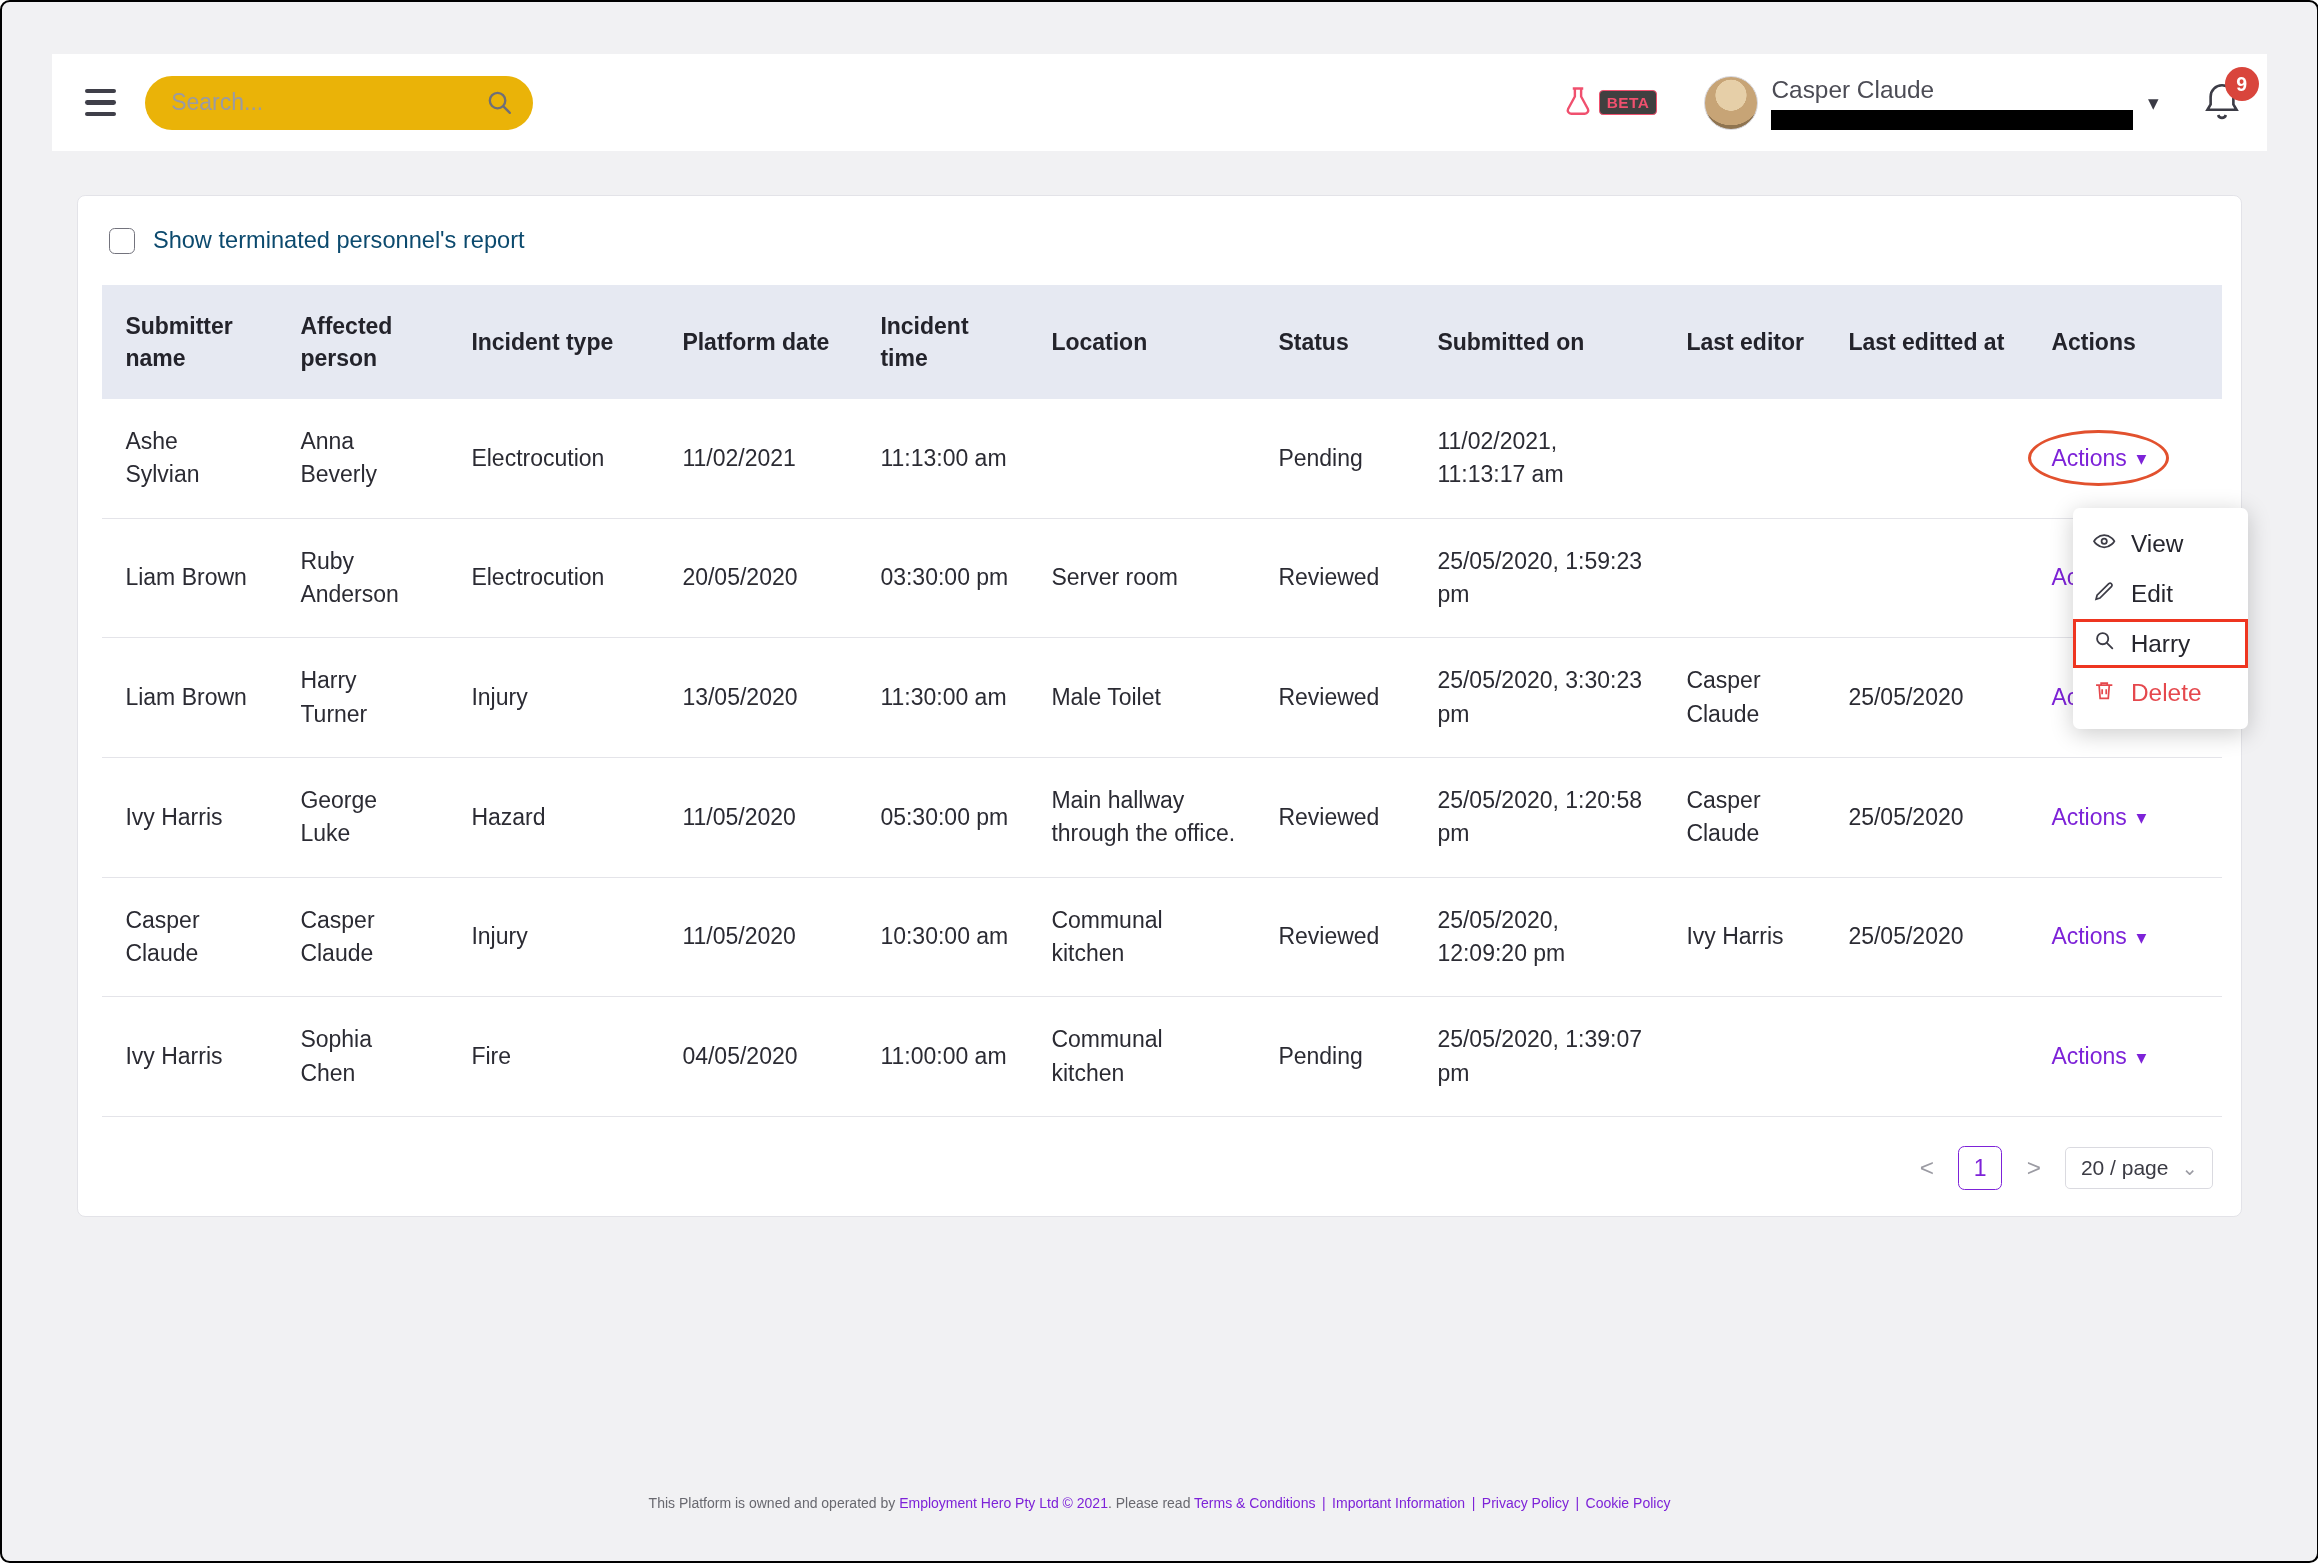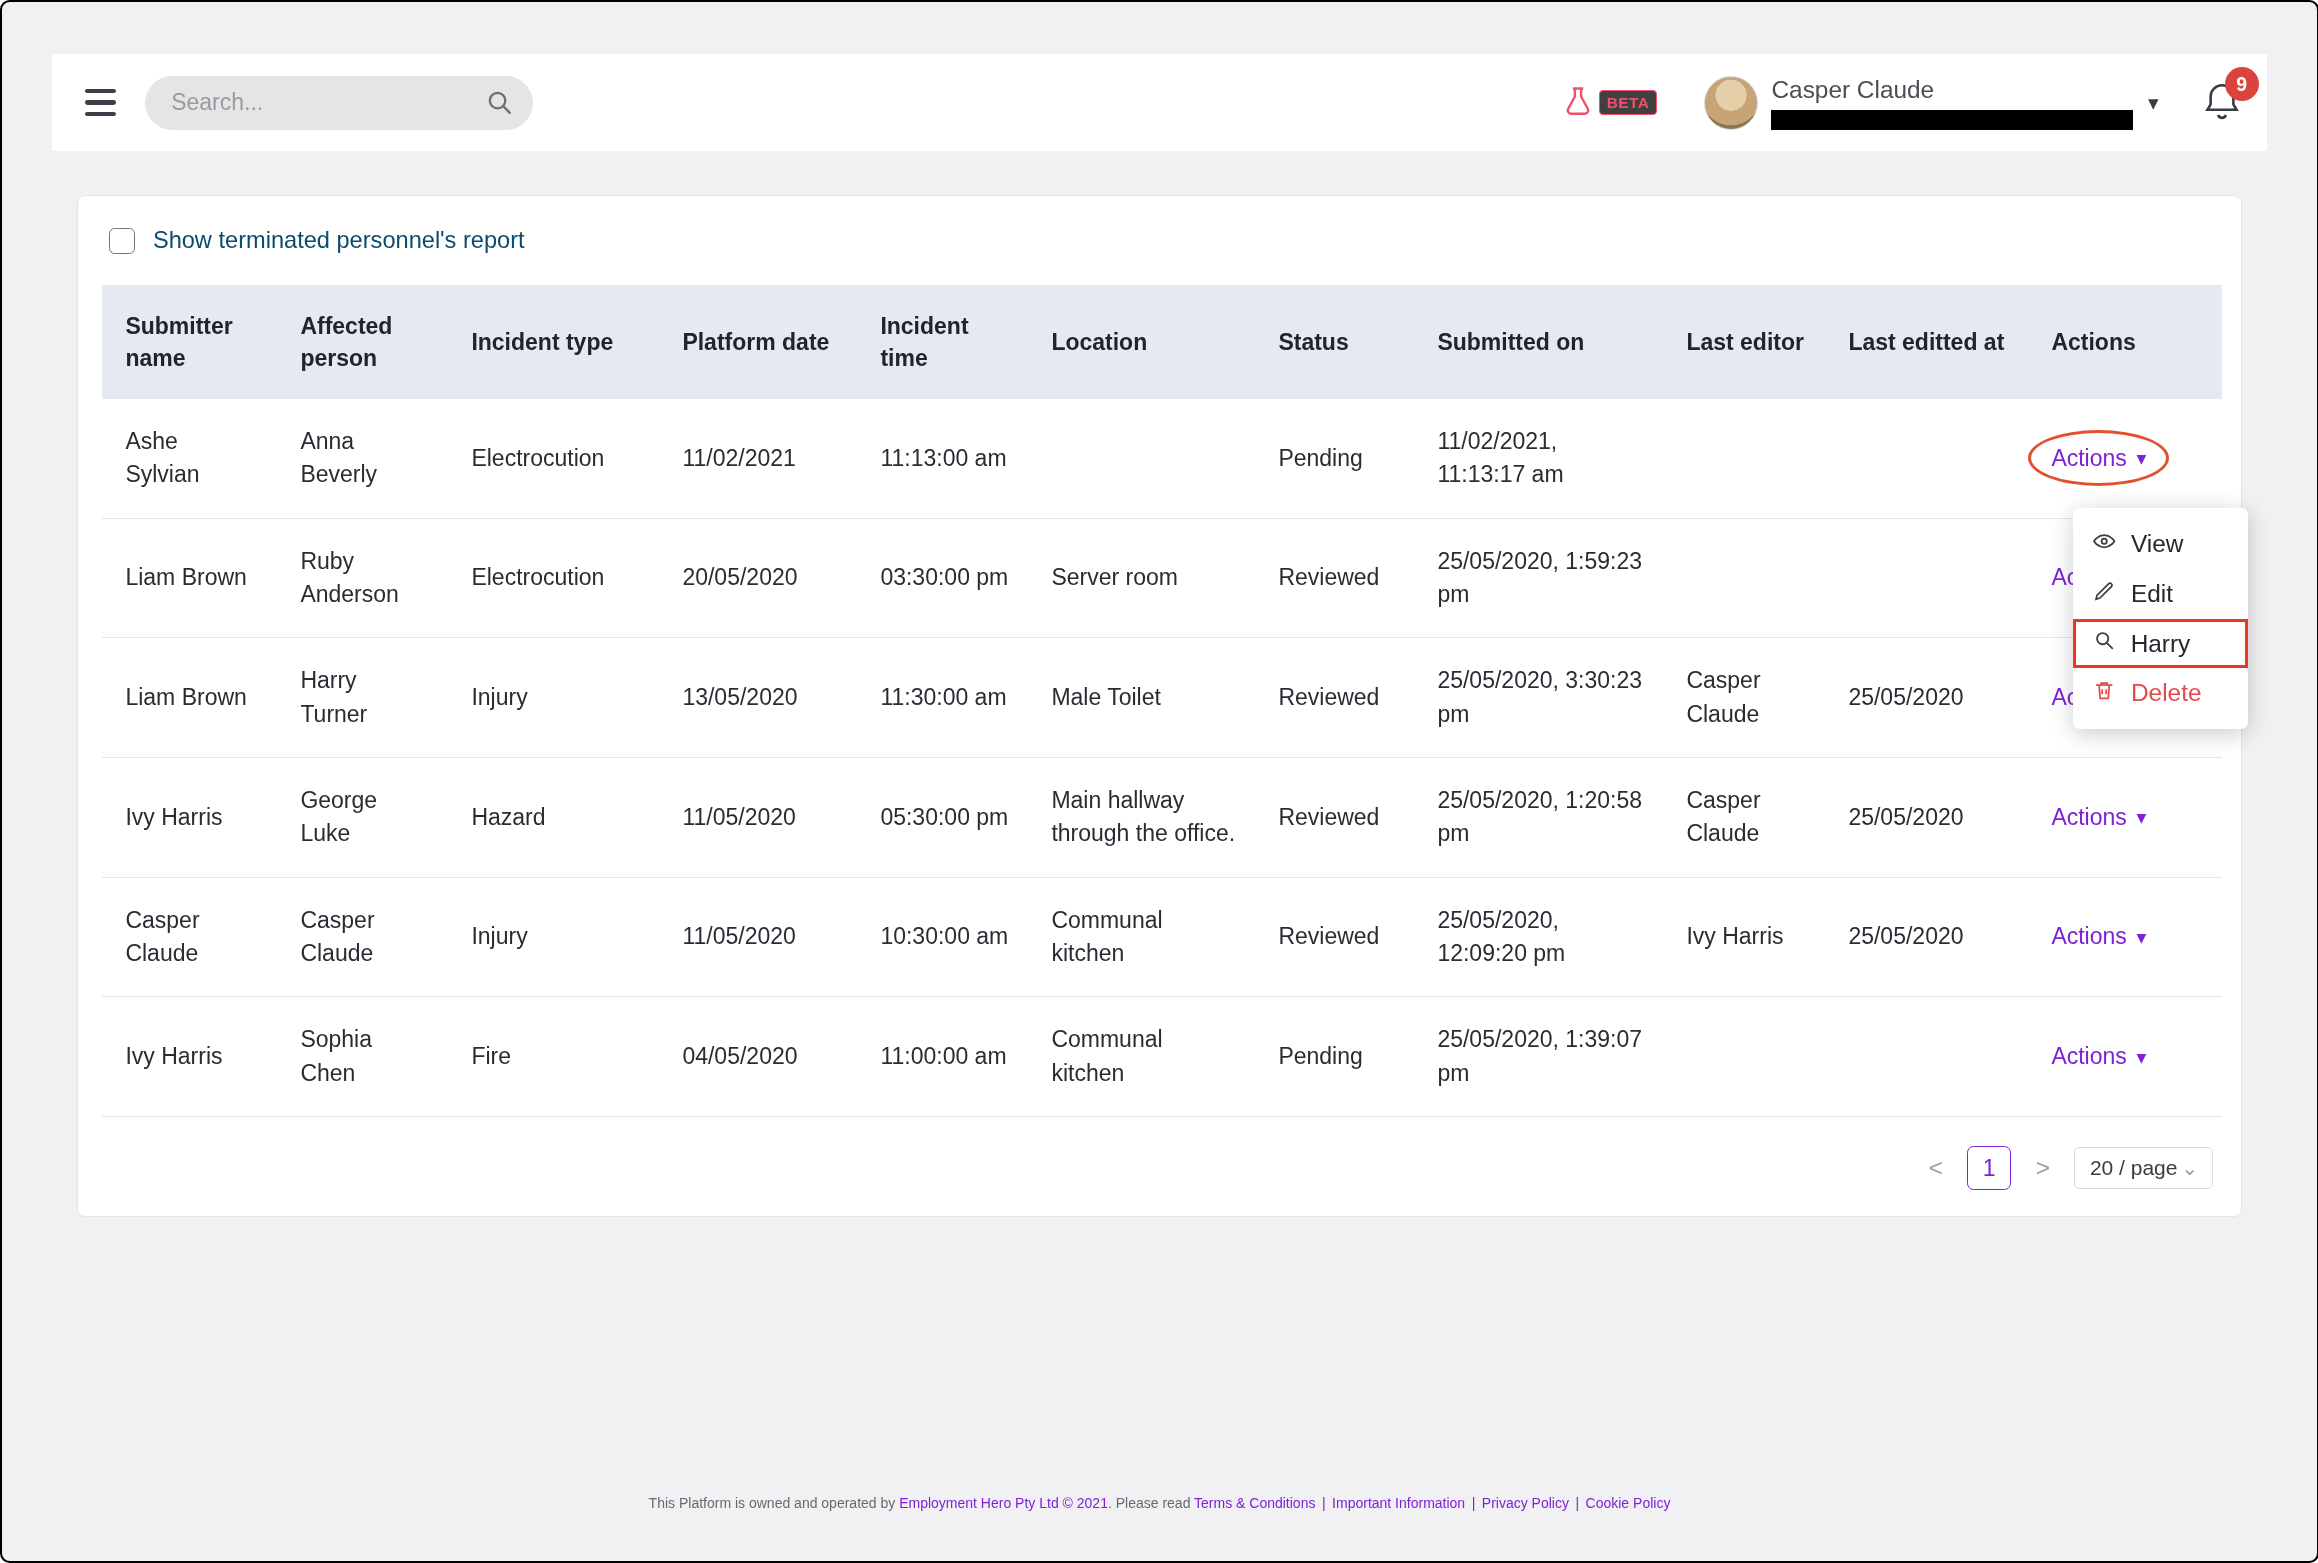--- a/index.html
+++ b/index.html
@@ -12,21 +12,21 @@
 
   
   .topbar {
     margin: 52px 50px 0 50px; height: 97px; background: #fff;
     display: flex; align-items: center; padding: 0 24.4px 0 28px;
   }
   .hamburger { display: flex; flex-direction: column; gap: 7.3px; cursor: pointer; padding: 4.9px; }
   .hamburger span { display: block; width: 31px; height: 4.1px; background: #3f3f49; border-radius: 2.4px; }
   .search-pill {
     position: relative; margin-left: 24.4px; width: 388px; height: 54px;
-    background: #e5e5e5; border-radius: 27px; display: flex; align-items: center;
+    background: #eab308; border-radius: 27px; display: flex; align-items: center;
   }
   .search-pill input {
     border: none; outline: none; background: transparent; flex: 1;
     font-family: "Liberation Sans", sans-serif; font-size: 23px; color: #3b3b44;
     padding: 0 57px 0 26px;
   }
   .search-pill input::placeholder { color: #9a9aa3; }
   .search-pill .search-icon { position: absolute; right: 18px; top: 11.4px; }
   .topbar-spacer { flex: 1; }
 
@@ -103,21 +103,21 @@
   .pagination {
     display: flex; align-items: center; justify-content: flex-end; gap: 19.5px;
     margin-top: 29px; padding-right: 3.2px;
   }
   .page-chevron { font-size: 24.4px; color: #9b9ba3; cursor: pointer; padding: 0 4.9px; }
   .page-number {
     width: 44px; height: 44px; border: 1.6px solid #7d22d8; border-radius: 6.5px;
     color: #7d22d8; font-size: 23px; display: flex; align-items: center; justify-content: center; cursor: pointer;
   }
   .page-size {
-    display: flex; align-items: center; gap: 4px; border: 1.6px solid #dadae0; border-radius: 4.9px;
+    display: flex; align-items: center; gap: 13px; border: 1.6px solid #dadae0; border-radius: 4.9px;
     padding: 8.1px 14.6px; font-size: 21px; color: #3b3b44; cursor: pointer;
   }
   .page-size .sel-caret { color: #9b9ba3; font-size: 19.5px; }
 
   
   .footer {
     position: absolute; left: 0; right: 0; bottom: 50px; text-align: center;
     font-size: 14px; color: #68686f;
   }
   .footer a, .footer .flink { color: #7d22d8; text-decoration: none; cursor: pointer; }

